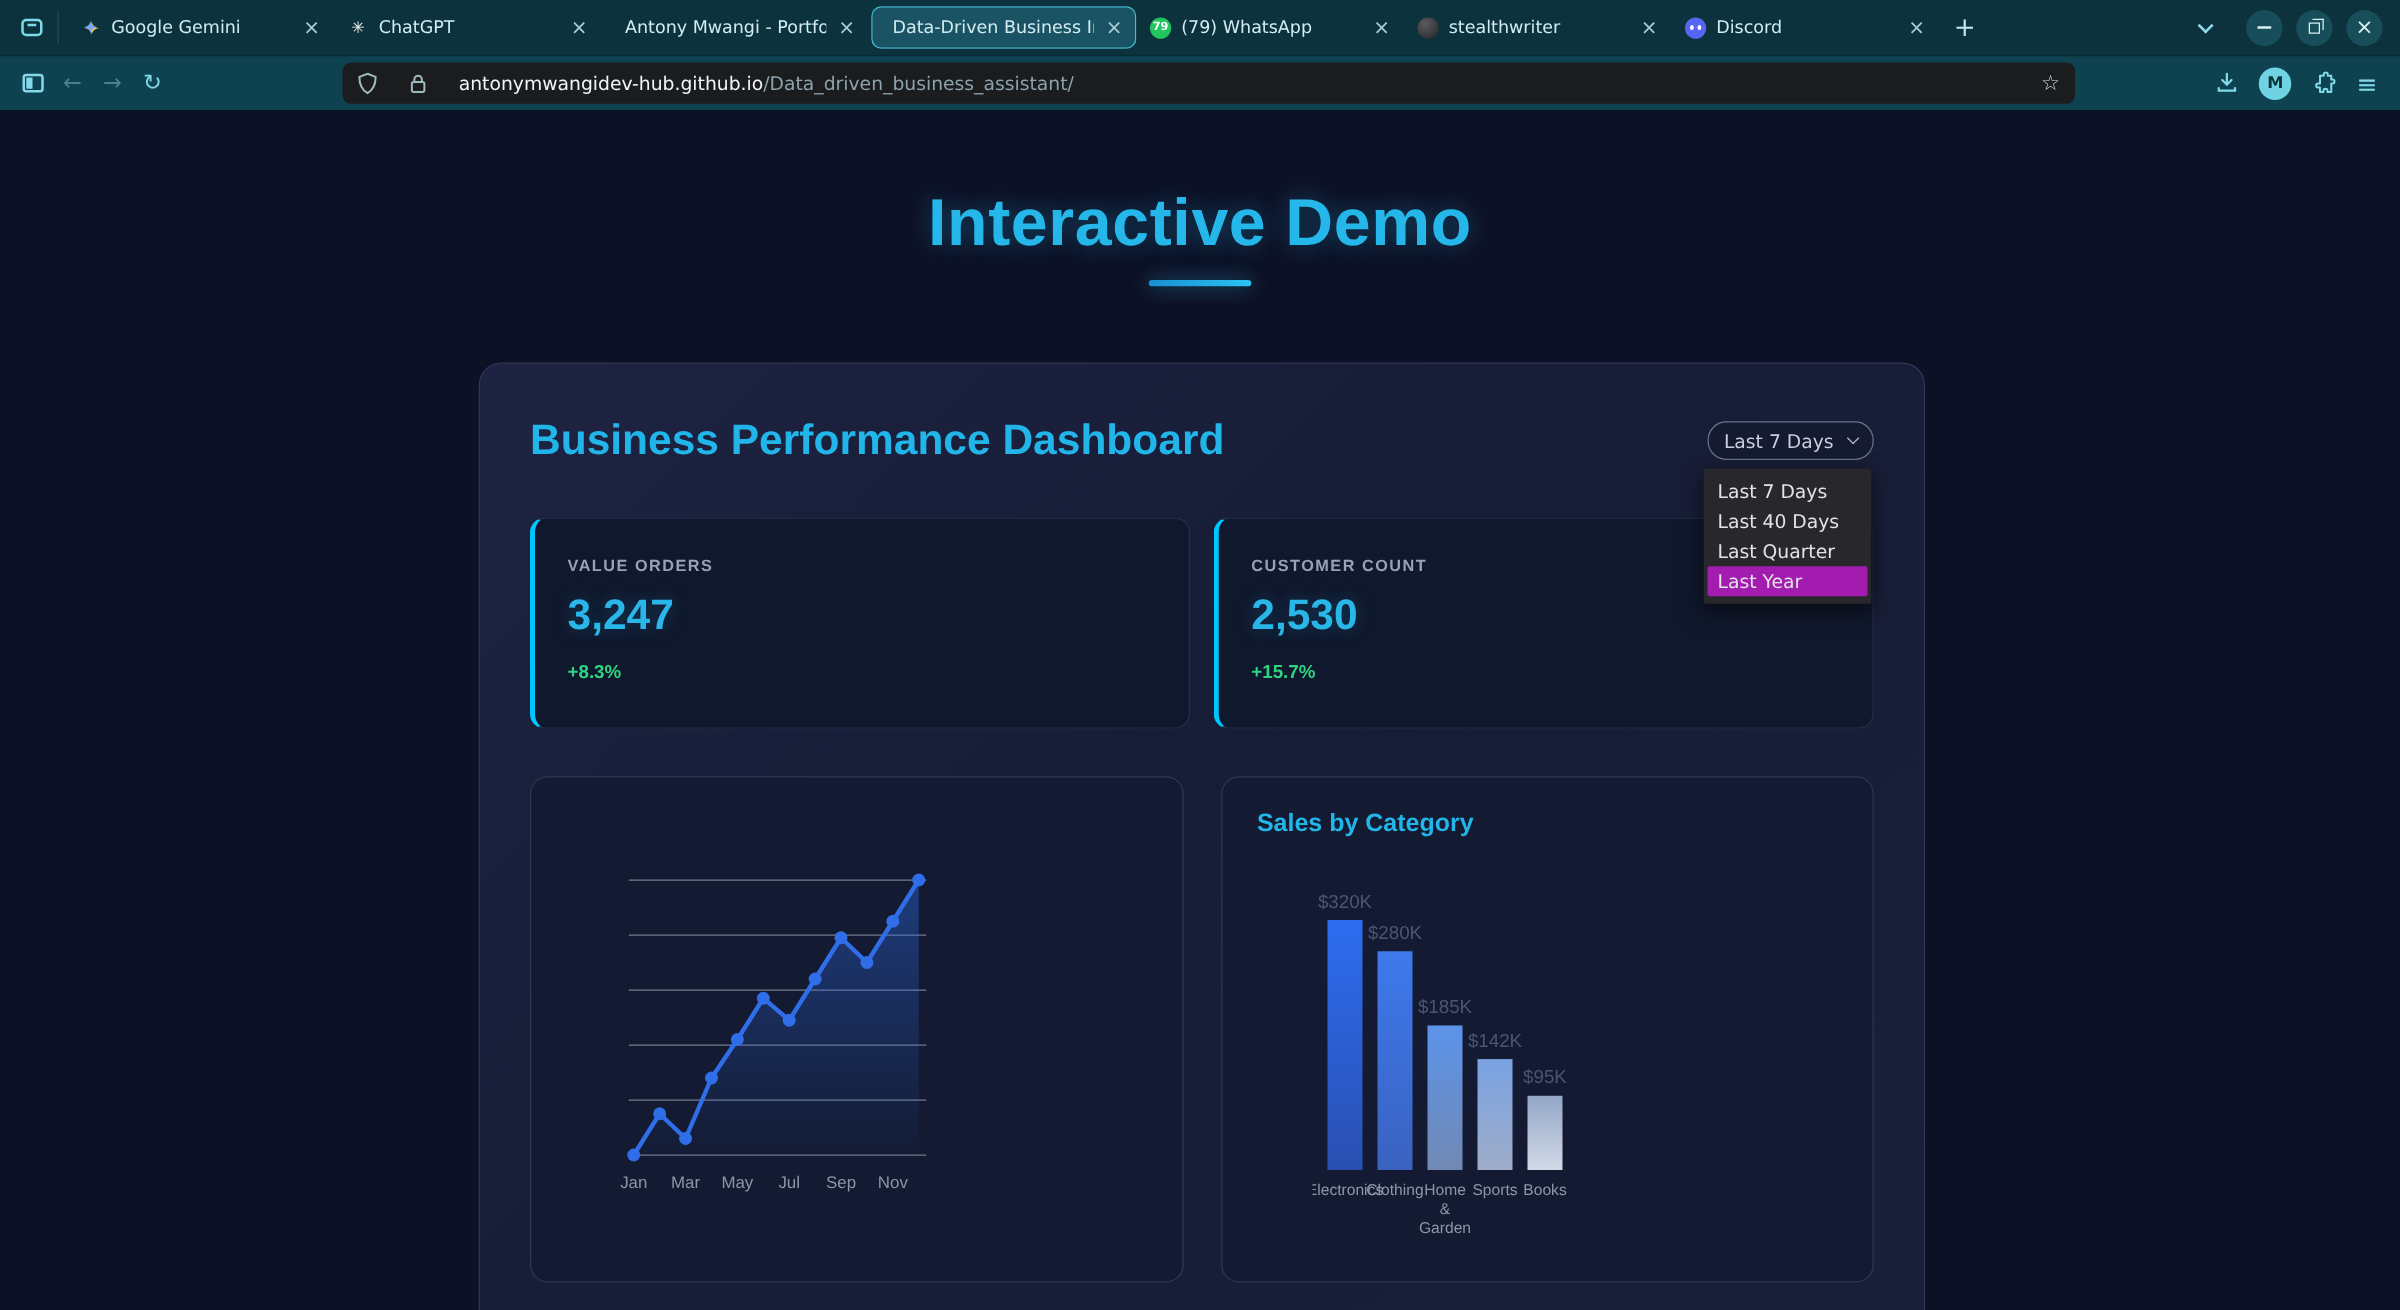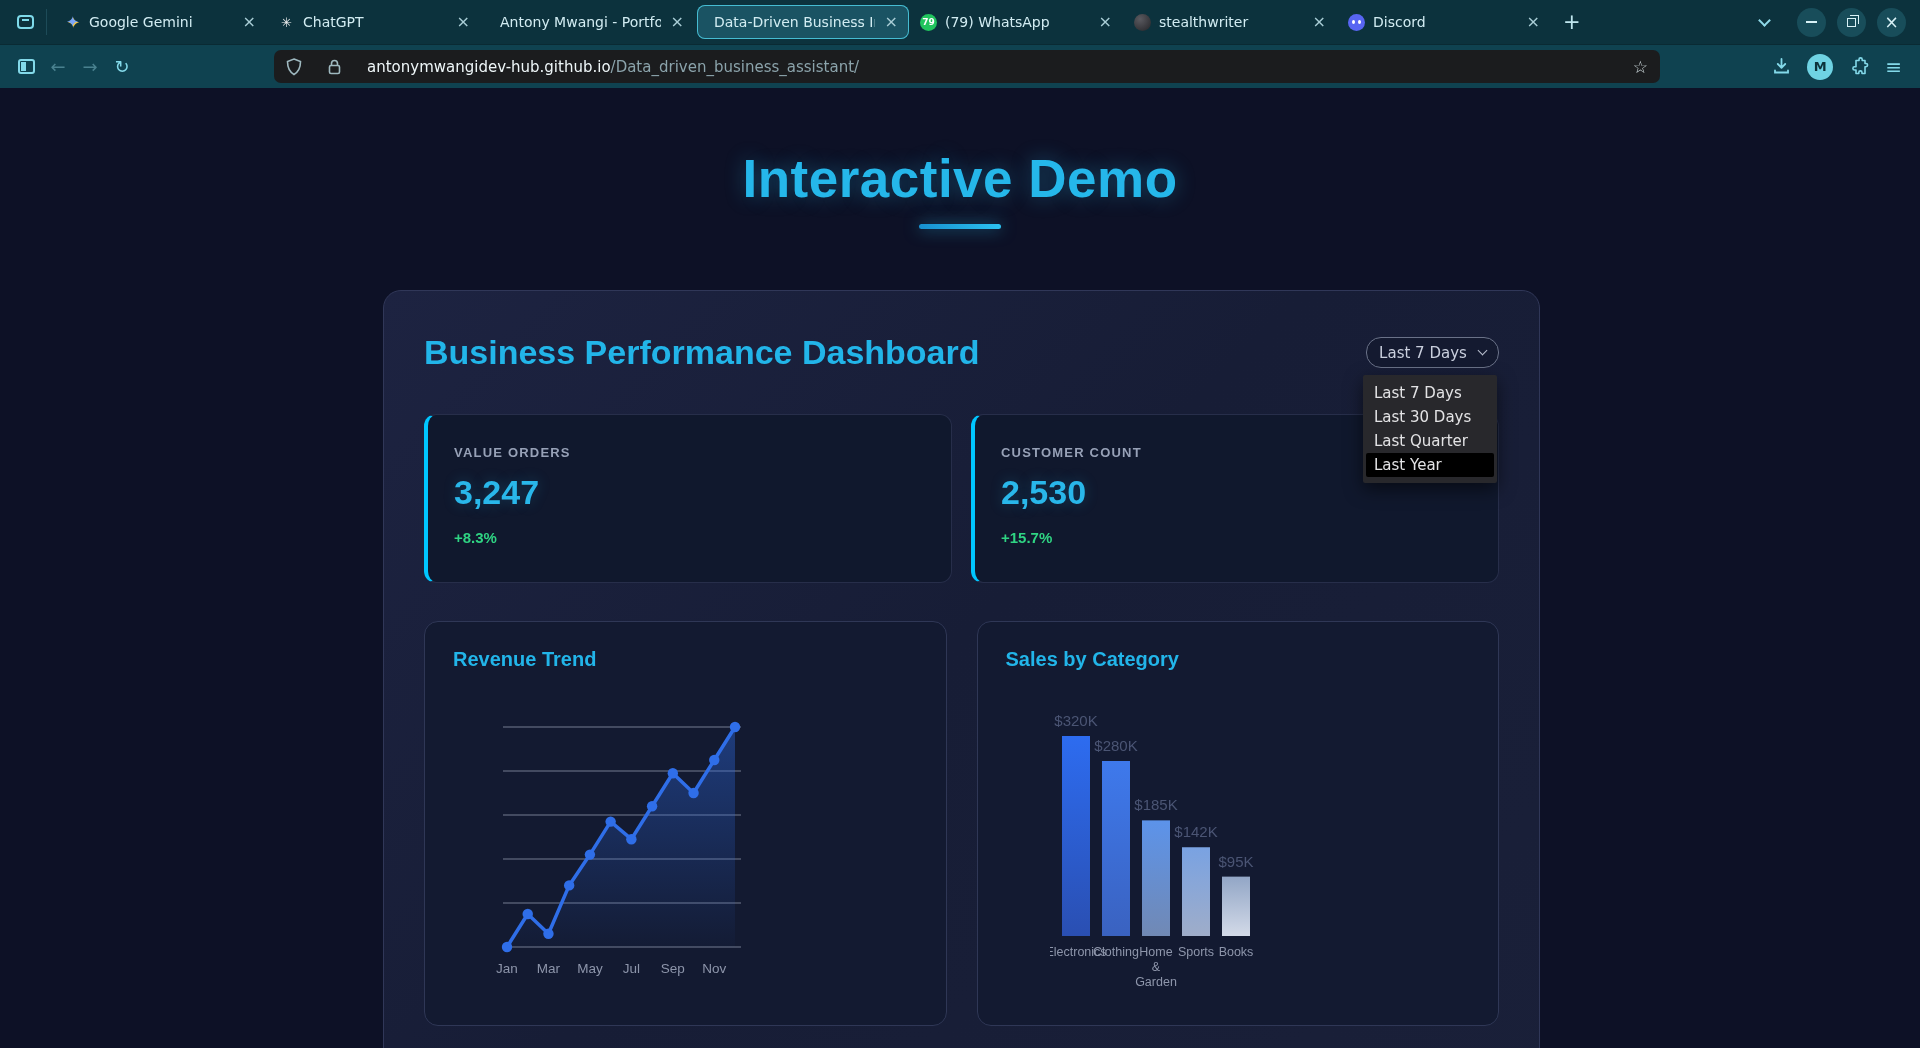--- a/index.html
+++ b/index.html
@@ -95,21 +95,21 @@
               padding:26px 28px;overflow:hidden;}
   .chart-card h3{margin:0;font-size:20px;color:#22b5e9;font-weight:bold;}
   #lineChart{margin:46px 0 0 38px;}
   #barChart{margin:20px 0 0 44px;}
 
   
   .popup{position:absolute;left:1363px;top:287px;width:134px;background:#28282c;border-radius:2px;
          box-shadow:0 6px 18px rgba(0,0,0,.55);padding:6px 0;z-index:10;
          font-family:"DejaVu Sans",sans-serif;}
   .popup .opt{height:24px;line-height:24px;padding:0 11px;font-size:15px;color:#e3e3e5;white-space:nowrap;}
-  .popup .opt.hl{background:#000000;margin:0 3px;padding:0 8px;border-radius:2px;}
+  .popup .opt.hl{background:#a21caf;margin:0 3px;padding:0 8px;border-radius:2px;}
 </style>
 </head>
 <body>
 
 <div class="screen">
 
   <div class="tabbar">
     <div class="fxview">
       <span class="fxbox"></span>
     </div>
@@ -229,21 +229,20 @@
           </div>
           <div class="kpi">
             <div class="label">CUSTOMER COUNT</div>
             <div class="value">2,530</div>
             <div class="delta up">+15.7%</div>
           </div>
         </div>
 
       <div class="charts">
         <div class="chart-card">
-          <h3>Revenue Trend</h3>
           <svg id="lineChart" width="260" height="286" viewBox="0 0 260 286">
               <defs>
                 <linearGradient id="areaG" x1="0" y1="0" x2="0" y2="1">
                   <stop offset="0%" stop-color="#2e6be4" stop-opacity="0.42"></stop>
                   <stop offset="100%" stop-color="#2e6be4" stop-opacity="0.02"></stop>
                 </linearGradient>
               </defs>
               <line x1="12" y1="10" x2="250" y2="10" stroke="#868da1" stroke-width="1" stroke-opacity="0.85"></line>
               <line x1="12" y1="54" x2="250" y2="54" stroke="#868da1" stroke-width="1" stroke-opacity="0.85"></line>
               <line x1="12" y1="98" x2="250" y2="98" stroke="#868da1" stroke-width="1" stroke-opacity="0.85"></line>
@@ -314,18 +313,18 @@
               <rect x="172" y="185.625" width="28" height="59.375" fill="url(#barG4)"></rect>
               <text x="186" y="175.625" text-anchor="middle" font-size="15" fill="#4b5574" font-family="Liberation Sans, sans-serif">$95K</text>
               <text x="186" y="265" text-anchor="middle" font-size="12.5" fill="#8e96ab" font-family="Liberation Sans, sans-serif">Books</text>
             </svg>
         </div>
       </div>
     </div>
 
     <div class="popup" id="popup">
         <div class="opt">Last 7 Days</div>
-        <div class="opt">Last 30 Days</div>
+        <div class="opt">Last 40 Days</div>
         <div class="opt">Last Quarter</div>
         <div class="opt hl">Last Year</div>
       </div>
   </div>
 </div>
 
 </body></html>

